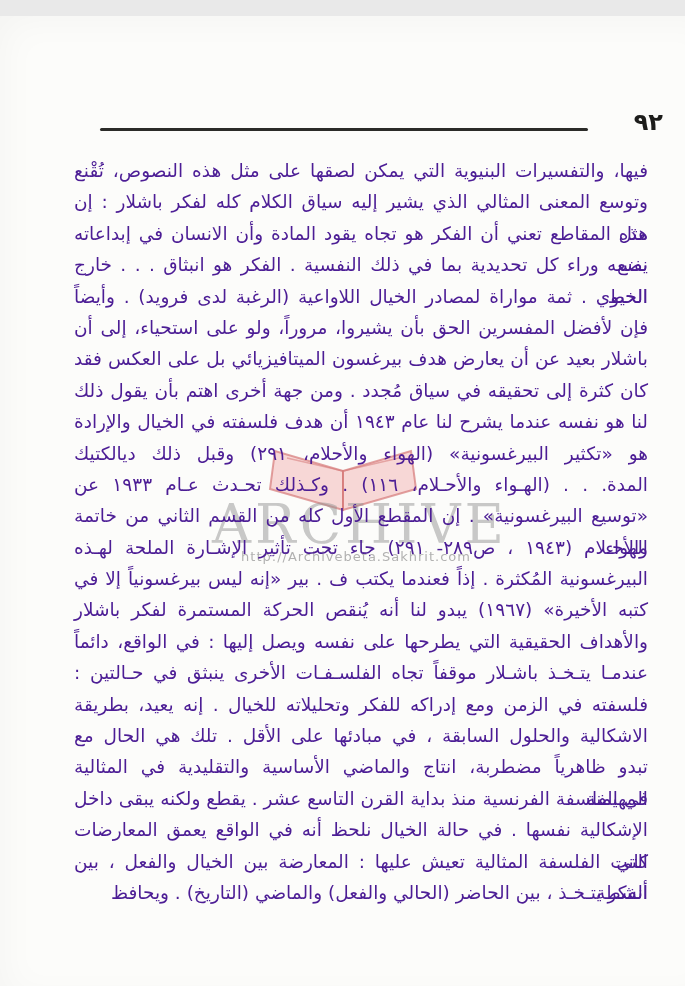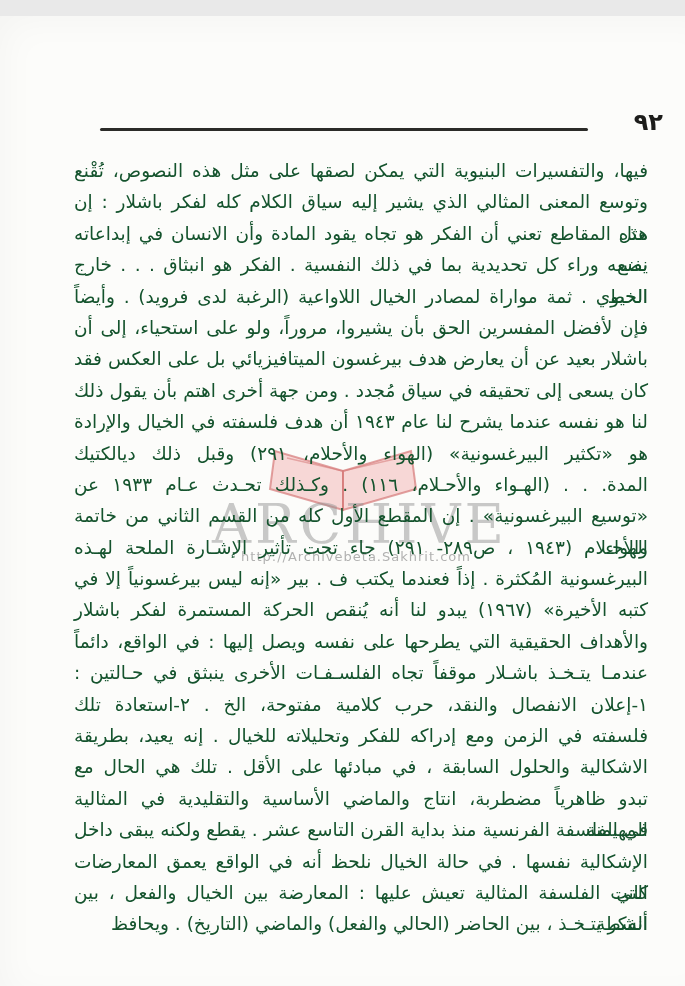--- a/index.html
+++ b/index.html
@@ -82,21 +82,21 @@
   }
 
   
   .text-block {
     position: absolute;
     top: 139px;
     right: 73px;
     left: 74px;
     z-index: 1;
     direction: rtl;
-    color: #14532d;
+    color: #4c1d95;
     font-size: 18.5px;
     line-height: 31.4px;
   }
   .text-line {
     text-align: justify;
     text-align-last: justify;
     white-space: normal;
     height: 31.4px;
     overflow: visible;
   }
@@ -124,31 +124,30 @@
   </div>
 
   <div class="text-block">
     <div class="text-line">فيها، والتفسيرات البنيوية التي يمكن لصقها على مثل هذه النصوص، تُقْنع</div>
     <div class="text-line">وتوسع المعنى المثالي الذي يشير إليه سياق الكلام كله لفكر باشلار : إن مثل</div>
     <div class="text-line">هذه المقاطع تعني أن الفكر هو تجاه يقود المادة وأن الانسان في إبداعاته يضع</div>
     <div class="text-line">نفسه وراء كل تحديدية بما في ذلك النفسية . الفكر هو انبثاق . . . خارج الخط</div>
     <div class="text-line">الحيوي . ثمة مواراة لمصادر الخيال اللاواعية (الرغبة لدى فرويد) . وأيضاً</div>
     <div class="text-line">فإن لأفضل المفسرين الحق بأن يشيروا، مروراً، ولو على استحياء، إلى أن</div>
     <div class="text-line">باشلار بعيد عن أن يعارض هدف بيرغسون الميتافيزيائي بل على العكس فقد</div>
-    <div class="text-line">كان يسعى إلى تحقيقه في سياق مُجدد . ومن جهة أخرى اهتم بأن يقول ذلك</div>
+    <div class="text-line">كان كثرة إلى تحقيقه في سياق مُجدد . ومن جهة أخرى اهتم بأن يقول ذلك</div>
     <div class="text-line">لنا هو نفسه عندما يشرح لنا عام ١٩٤٣ أن هدف فلسفته في الخيال والإرادة</div>
     <div class="text-line">هو «تكثير البيرغسونية» (الهواء والأحلام، ٢٩١) وقبل ذلك ديالكتيك</div>
     <div class="text-line">المدة. . . (الهـواء والأحـلام، ١١٦) . وكـذلك تحـدث عـام ١٩٣٣ عن</div>
     <div class="text-line">«توسيع البيرغسونية» . إن المقطع الأول كله من القسم الثاني من خاتمة الهواء</div>
     <div class="text-line">والأحـلام (١٩٤٣ ، ص٢٨٩- ٢٩١) جاء تحت تأثير الإشـارة الملحة لهـذه</div>
     <div class="text-line">البيرغسونية المُكثرة . إذاً فعندما يكتب ف . بير «إنه ليس بيرغسونياً إلا في</div>
     <div class="text-line">كتبه الأخيرة» (١٩٦٧) يبدو لنا أنه يُنقص الحركة المستمرة لفكر باشلار</div>
     <div class="text-line">والأهداف الحقيقية التي يطرحها على نفسه ويصل إليها : في الواقع، دائماً</div>
     <div class="text-line">عندمـا يتـخـذ باشـلار موقفاً تجاه الفلسـفـات الأخرى ينبثق في حـالتين :</div>
-    <div class="text-line">١-إعلان الانفصال والنقد، حرب كلامية مفتوحة، الخ . ٢-استعادة تلك</div>
     <div class="text-line">فلسفته في الزمن ومع إدراكه للفكر وتحليلاته للخيال . إنه يعيد، بطريقة</div>
     <div class="text-line">الاشكالية والحلول السابقة ، في مبادئها على الأقل . تلك هي الحال مع</div>
     <div class="text-line">تبدو ظاهرياً مضطربة، انتاج والماضي الأساسية والتقليدية في المثالية المهيمنة</div>
     <div class="text-line">في الفلسفة الفرنسية منذ بداية القرن التاسع عشر . يقطع ولكنه يبقى داخل</div>
     <div class="text-line">الإشكالية نفسها . في حالة الخيال نلحظ أنه في الواقع يعمق المعارضات التي</div>
     <div class="text-line">كانت الفلسفة المثالية تعيش عليها : المعارضة بين الخيال والفعل ، بين أنشطة</div>
     <div class="text-line">الفكر يتـخـذ ، بين الحاضر (الحالي والفعل) والماضي (التاريخ) . ويحافظ</div>
   </div>
 
 </div>

